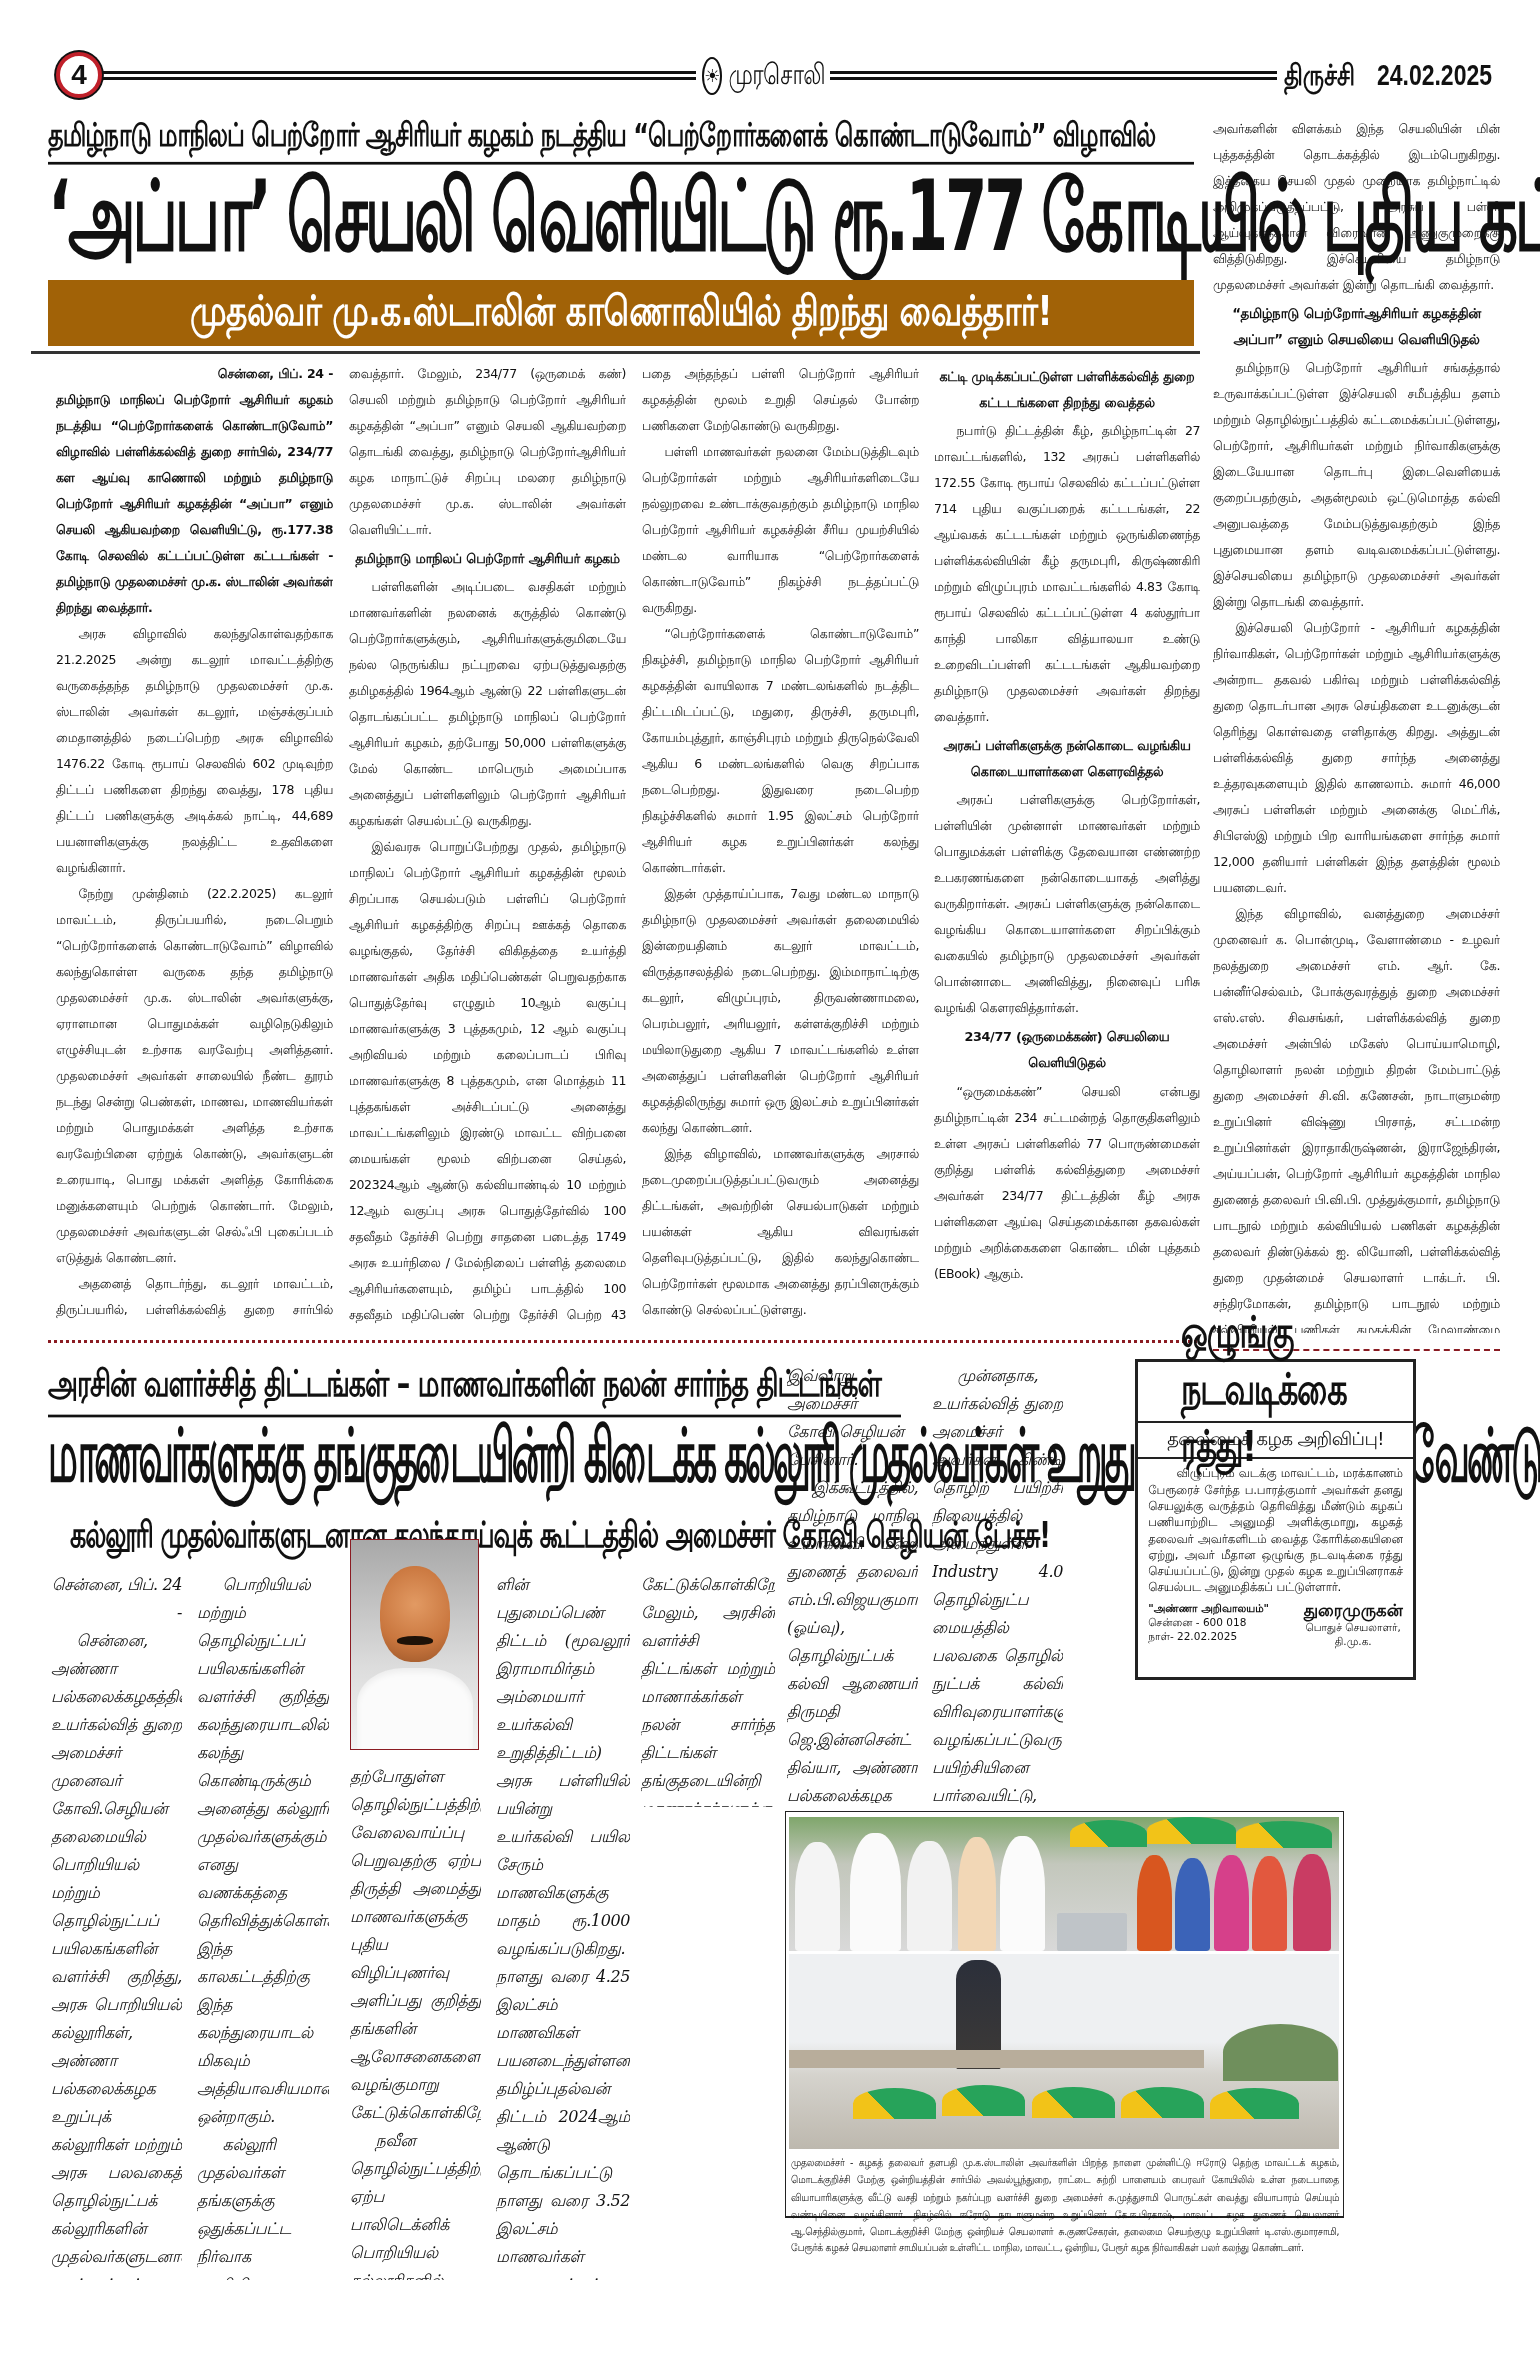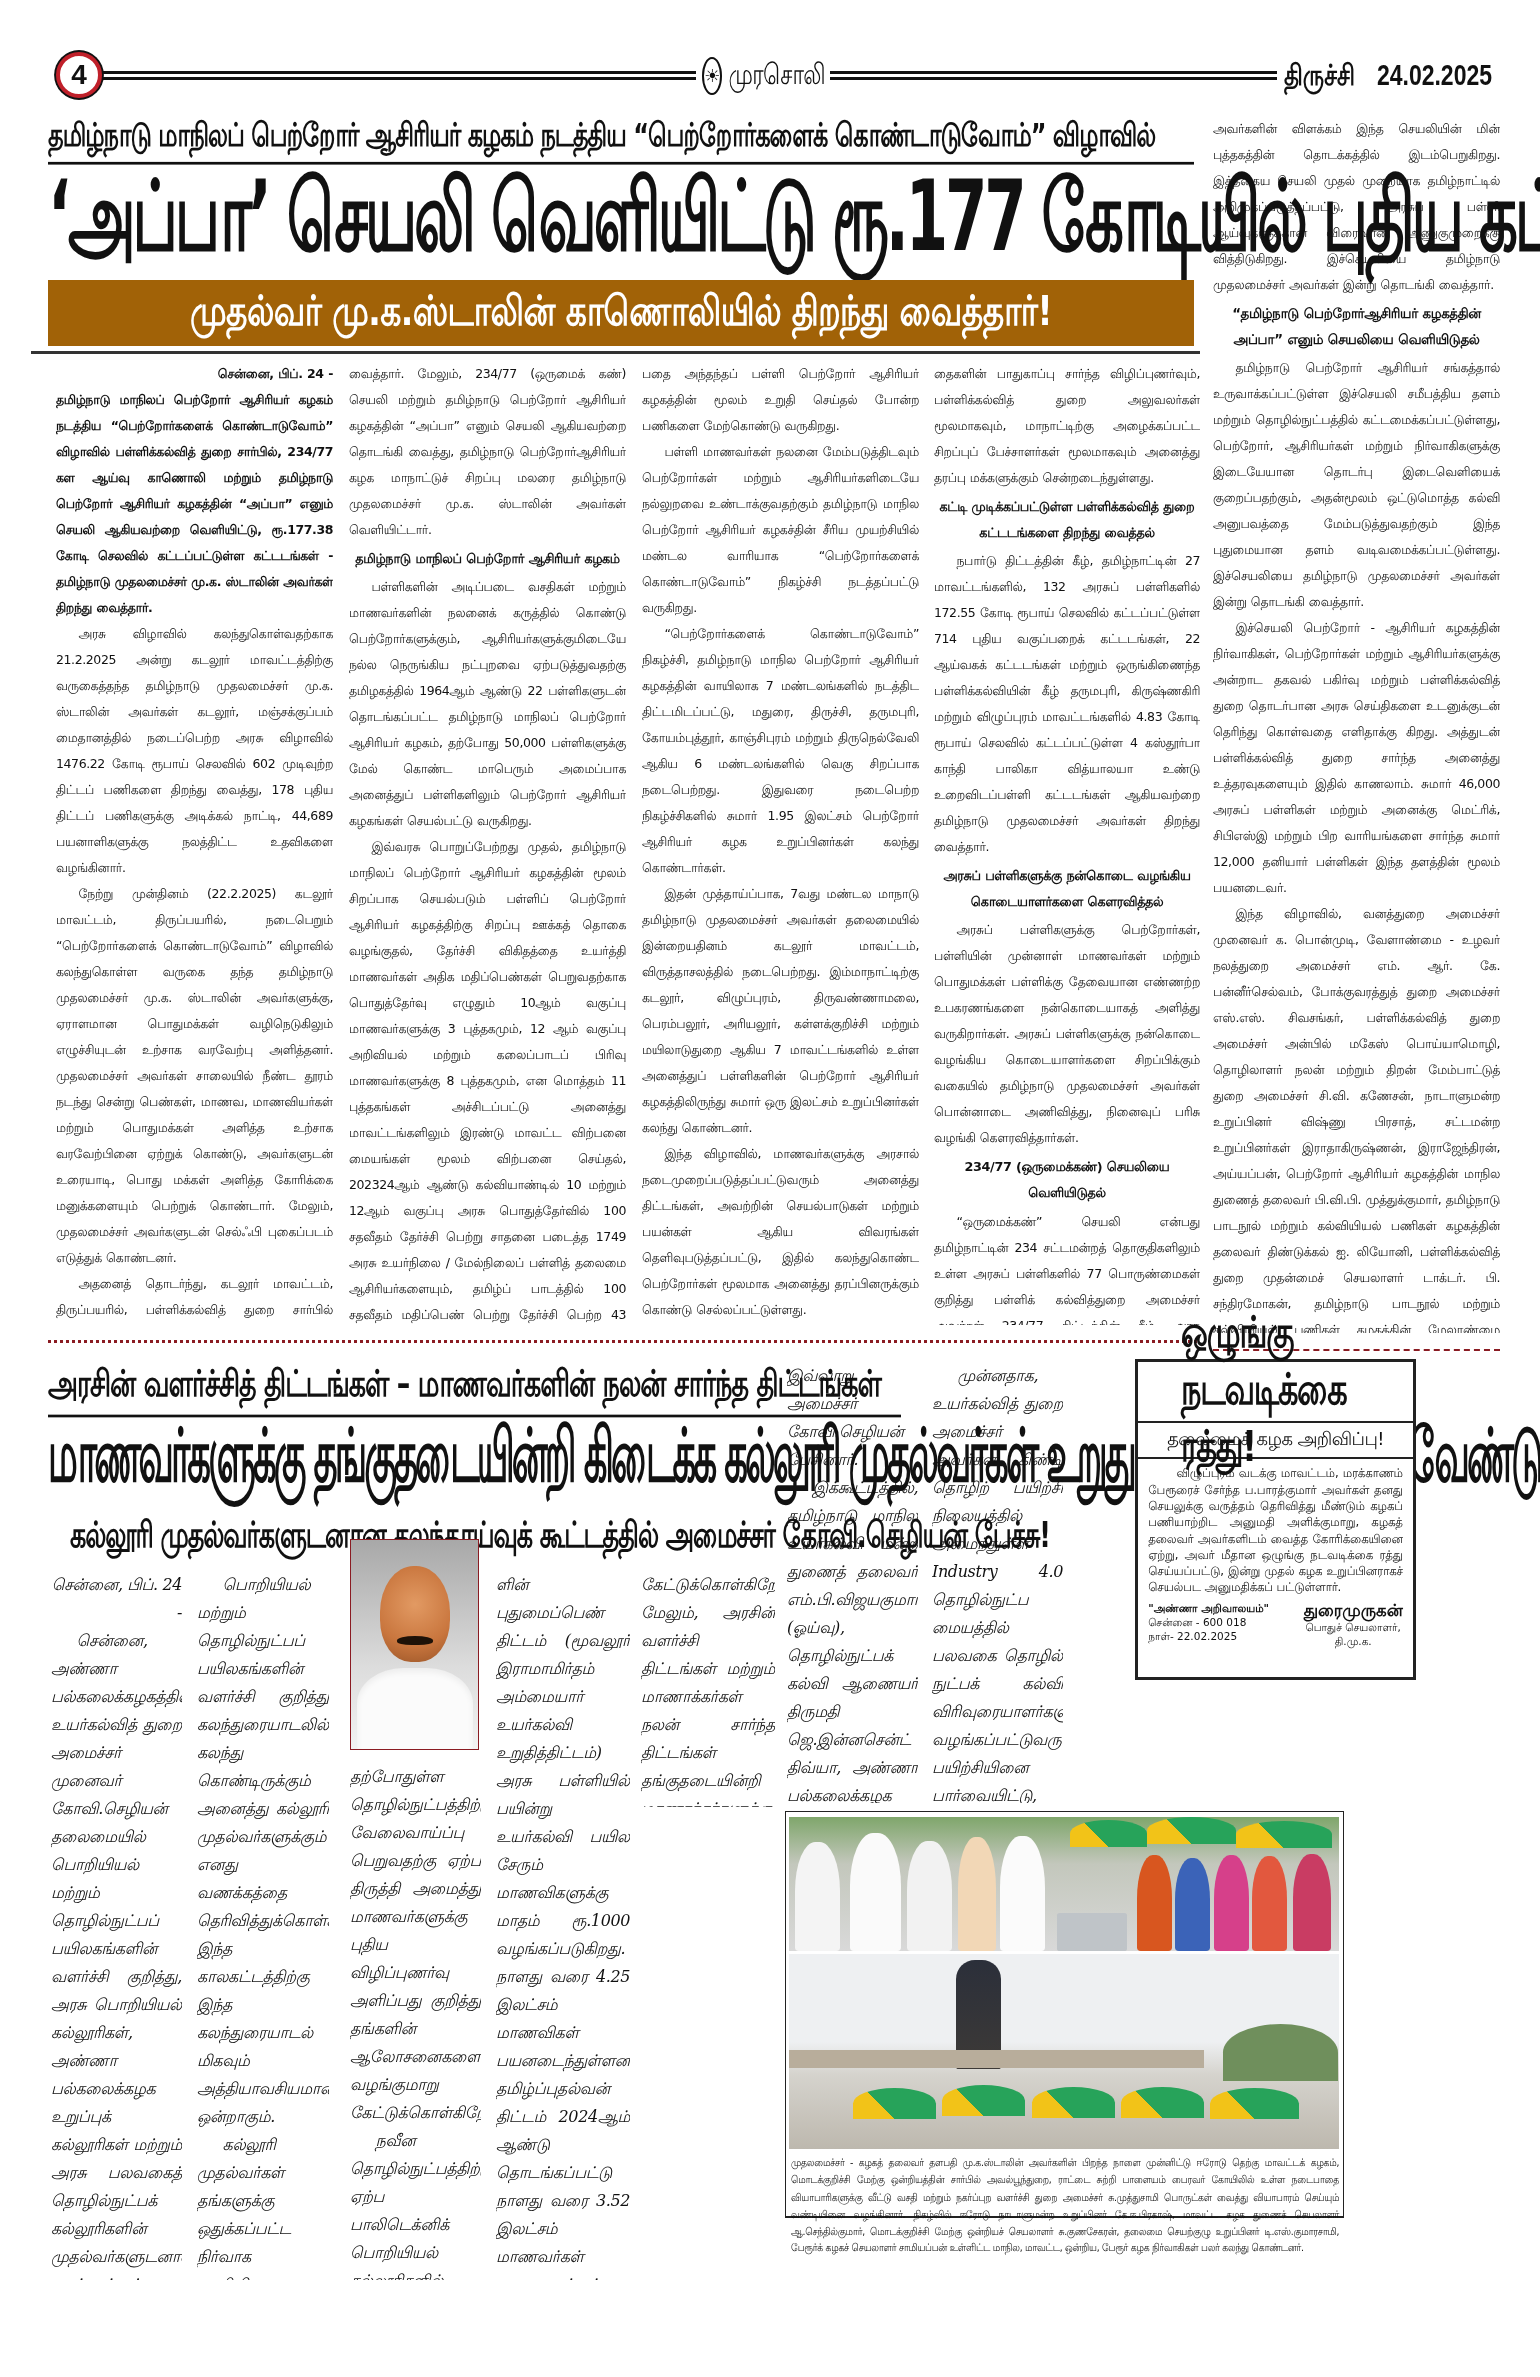--- a/index.html
+++ b/index.html
@@ -206,21 +206,20 @@
 <div class="abs col c3">
   <p style="text-indent:0">பதை அந்தந்தப் பள்ளி பெற்றோர் ஆசிரியர் கழகத்தின் மூலம் உறுதி செய்தல் போன்ற பணிகளை மேற்கொண்டு வருகிறது.</p>
   <p>பள்ளி மாணவர்கள் நலனை மேம்படுத்திடவும் பெற்றோர்கள் மற்றும் ஆசிரியர்களிடையே நல்லுறவை உண்டாக்குவதற்கும் தமிழ்நாடு மாநில பெற்றோர் ஆசிரியர் கழகச்தின் சீரிய முயற்சியில் மண்டல வாரியாக “பெற்றோர்களைக் கொண்டாடுவோம்” நிகழ்ச்சி நடத்தப்பட்டு வருகிறது.</p>
   <p>“பெற்றோர்களைக் கொண்டாடுவோம்” நிகழ்ச்சி, தமிழ்நாடு மாநில பெற்றோர் ஆசிரியர் கழகத்தின் வாயிலாக 7 மண்டலங்களில் நடத்திட திட்டமிடப்பட்டு, மதுரை, திருச்சி, தருமபுரி, கோயம்புத்தூர், காஞ்சிபுரம் மற்றும் திருநெல்வேலி ஆகிய 6 மண்டலங்களில் வெகு சிறப்பாக நடைபெற்றது. இதுவரை நடைபெற்ற நிகழ்ச்சிகளில் சுமார் 1.95 இலட்சம் பெற்றோர் ஆசிரியர் கழக உறுப்பினர்கள் கலந்து கொண்டார்கள்.</p>
   <p>இதன் முத்தாய்ப்பாக, 7வது மண்டல மாநாடு தமிழ்நாடு முதலமைச்சர் அவர்கள் தலைமையில் இன்றையதினம் கடலூர் மாவட்டம், விருத்தாசலத்தில் நடைபெற்றது. இம்மாநாட்டிற்கு கடலூர், விழுப்புரம், திருவண்ணாமலை, பெரம்பலூர், அரியலூர், கள்ளக்குறிச்சி மற்றும் மயிலாடுதுறை ஆகிய 7 மாவட்டங்களில் உள்ள அனைத்துப் பள்ளிகளின் பெற்றோர் ஆசிரியர் கழகத்திலிருந்து சுமார் ஒரு இலட்சம் உறுப்பினர்கள் கலந்து கொண்டனர்.</p>
   <p>இந்த விழாவில், மாணவர்களுக்கு அரசால் நடைமுறைப்படுத்தப்பட்டுவரும் அனைத்து திட்டங்கள், அவற்றின் செயல்பாடுகள் மற்றும் பயன்கள் ஆகிய விவரங்கள் தெளிவுபடுத்தப்பட்டு, இதில் கலந்துகொண்ட பெற்றோர்கள் மூலமாக அனைத்து தரப்பினருக்கும் கொண்டு செல்லப்பட்டுள்ளது.</p>
 
 </div>
 
 <div class="abs col c4">
-  <p style="text-indent:0">தைகளின் பாதுகாப்பு சார்ந்த விழிப்புணர்வும், பள்ளிக்கல்வித் துறை அலுவலர்கள் மூலமாகவும், மாநாட்டிற்கு அழைக்கப்பட்ட சிறப்புப் பேச்சாளர்கள் மூலமாகவும் அனைத்து தரப்பு மக்களுக்கும் சென்றடைந்துள்ளது.</p>
   <h4>கட்டி முடிக்கப்பட்டுள்ள பள்ளிக்கல்வித் துறை கட்டடங்களை திறந்து வைத்தல்</h4>
   <p>நபார்டு திட்டத்தின் கீழ், தமிழ்நாட்டின் 27 மாவட்டங்களில், 132 அரசுப் பள்ளிகளில் 172.55 கோடி ரூபாய் செலவில் கட்டப்பட்டுள்ள 714 புதிய வகுப்பறைக் கட்டடங்கள், 22 ஆய்வகக் கட்டடங்கள் மற்றும் ஒருங்கிணைந்த பள்ளிக்கல்வியின் கீழ் தருமபுரி, கிருஷ்ணகிரி மற்றும் விழுப்புரம் மாவட்டங்களில் 4.83 கோடி ரூபாய் செலவில் கட்டப்பட்டுள்ள 4 கஸ்தூர்பா காந்தி பாலிகா வித்யாலயா உண்டு உறைவிடப்பள்ளி கட்டடங்கள் ஆகியவற்றை தமிழ்நாடு முதலமைச்சர் அவர்கள் திறந்து வைத்தார்.</p>
   <h4>அரசுப் பள்ளிகளுக்கு நன்கொடை வழங்கிய கொடையாளர்களை கௌரவித்தல்</h4>
   <p>அரசுப் பள்ளிகளுக்கு பெற்றோர்கள், பள்ளியின் முன்னாள் மாணவர்கள் மற்றும் பொதுமக்கள் பள்ளிக்கு தேவையான எண்ணற்ற உபகரணங்களை நன்கொடையாகத் அளித்து வருகிறார்கள். அரசுப் பள்ளிகளுக்கு நன்கொடை வழங்கிய கொடையாளர்களை சிறப்பிக்கும் வகையில் தமிழ்நாடு முதலமைச்சர் அவர்கள் பொன்னாடை அணிவித்து, நினைவுப் பரிசு வழங்கி கௌரவித்தார்கள்.</p>
   <h4>234/77 (ஒருமைக்கண்) செயலியை வெளியிடுதல்</h4>
   <p>“ஒருமைக்கண்” செயலி என்பது தமிழ்நாட்டின் 234 சட்டமன்றத் தொகுதிகளிலும் உள்ள அரசுப் பள்ளிகளில் 77 பொருண்மைகள் குறித்து பள்ளிக் கல்வித்துறை அமைச்சர் அவர்கள் 234/77 திட்டத்தின் கீழ் அரசு பள்ளிகளை ஆய்வு செய்தமைக்கான தகவல்கள் மற்றும் அறிக்கைகளை கொண்ட மின் புத்தகம் (EBook) ஆகும்.</p>
 
 </div>
 
 <div class="abs col c5">

